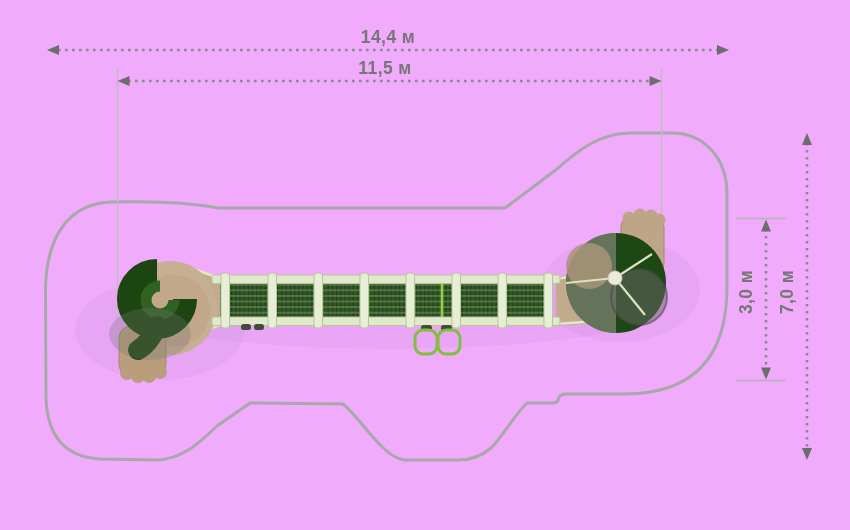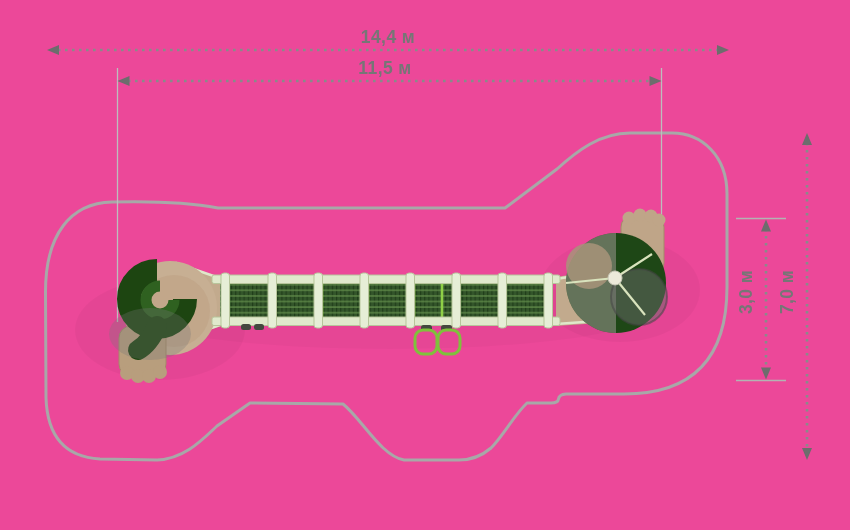--- a/index.html
+++ b/index.html
@@ -1,17 +1,17 @@
 <!DOCTYPE html>
 <html><head>
 <meta charset="utf-8">
 <style>
   html,body{margin:0;padding:0;background:#ffffff;}
   .stage{
-    position:relative;width:850px;height:530px;background:#ec4899;overflow:hidden;
+    position:relative;width:850px;height:530px;background:#f0abfc;overflow:hidden;
     font-family:"Liberation Sans", sans-serif;
   }
   svg{display:block;}
   .dim-text{
     font-family:"Liberation Sans", sans-serif;
     font-size:17.5px;font-weight:bold;fill:#767676;letter-spacing:.4px;
   }
   .dim-dotted{stroke:#8a8a8a;stroke-width:2.6;stroke-dasharray:2.6 4.4;fill:none;}
   .dim-arrow{fill:#6d6d6d;stroke:none;}
   .ext-line{stroke:#bdbdbd;stroke-width:1.3;fill:none;}

